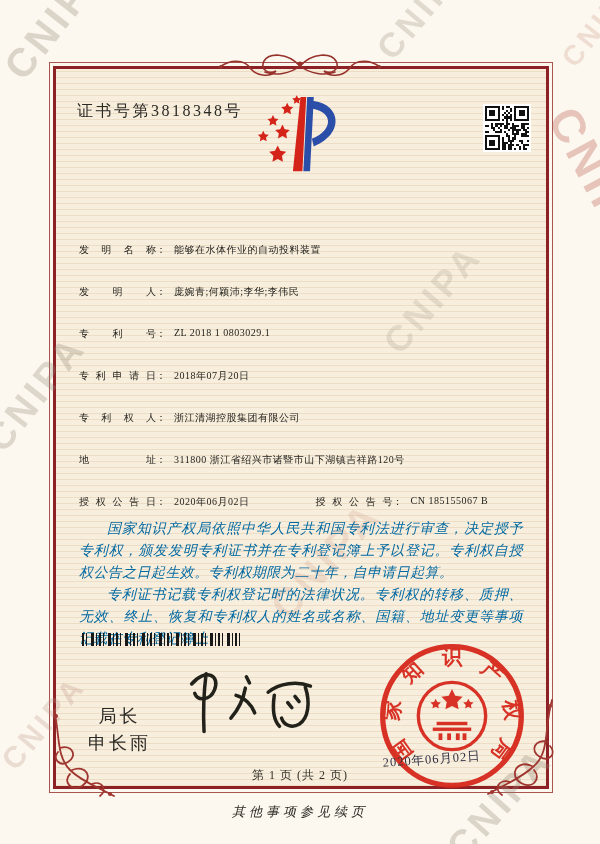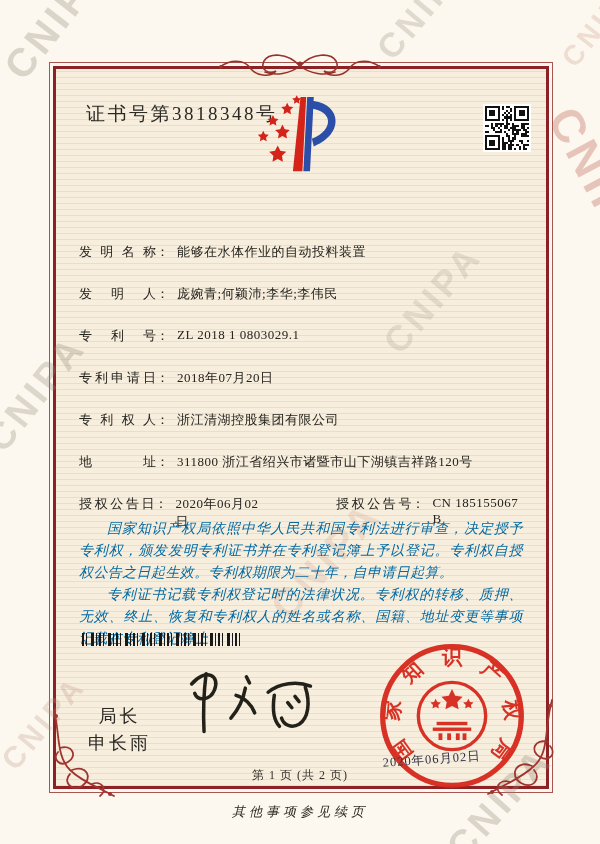--- a/index.html
+++ b/index.html
@@ -28,37 +28,37 @@
   .wm {
     position:absolute; z-index:2; font-weight:bold;
     font-family:"Liberation Sans","DejaVu Sans",sans-serif;
     letter-spacing:4px; pointer-events:none; white-space:nowrap;
   }
 
   
   .content { position:absolute; inset:0; z-index:3; }
 
   .cert-no {
-    position:absolute; left:86px; top:101px;
-    font-size:19px; letter-spacing:2.5px; color:#2b2924;
+    position:absolute; left:77px; top:101px;
+    font-size:16px; letter-spacing:2.5px; color:#2b2924;
   }
 
   .logo { position:absolute; left:253px; top:92px; width:95px; height:88px; }
 
   .qr { position:absolute; left:483px; top:104px; width:48px; height:48px;
         background:#fff; padding:2px; }
 
   .title {
     position:absolute; left:0; top:182px; width:100%;
     text-align:center; font-size:29px; font-weight:600;
     letter-spacing:17px; text-indent:17px; color:#1e1c18;
   }
 
   .fields { position:absolute; left:79px; top:243px; width:450px; }
-  .field-row { height:42px; font-size:13px; display:flex; align-items:flex-start; color:#26241f; }
+  .field-row { height:42px; font-size:10px; display:flex; align-items:flex-start; color:#26241f; }
   .lbl {
     display:inline-block; width:77px;
     text-align:justify; text-align-last:justify; text-justify:inter-ideograph;
   }
   .colon { margin-right:8px; }
   .val { letter-spacing:0.5px; }
   .grant-col2 { margin-left:66px; display:flex; }
 
   .body-text {
     position:absolute; left:79px; top:518px; width:444px;

